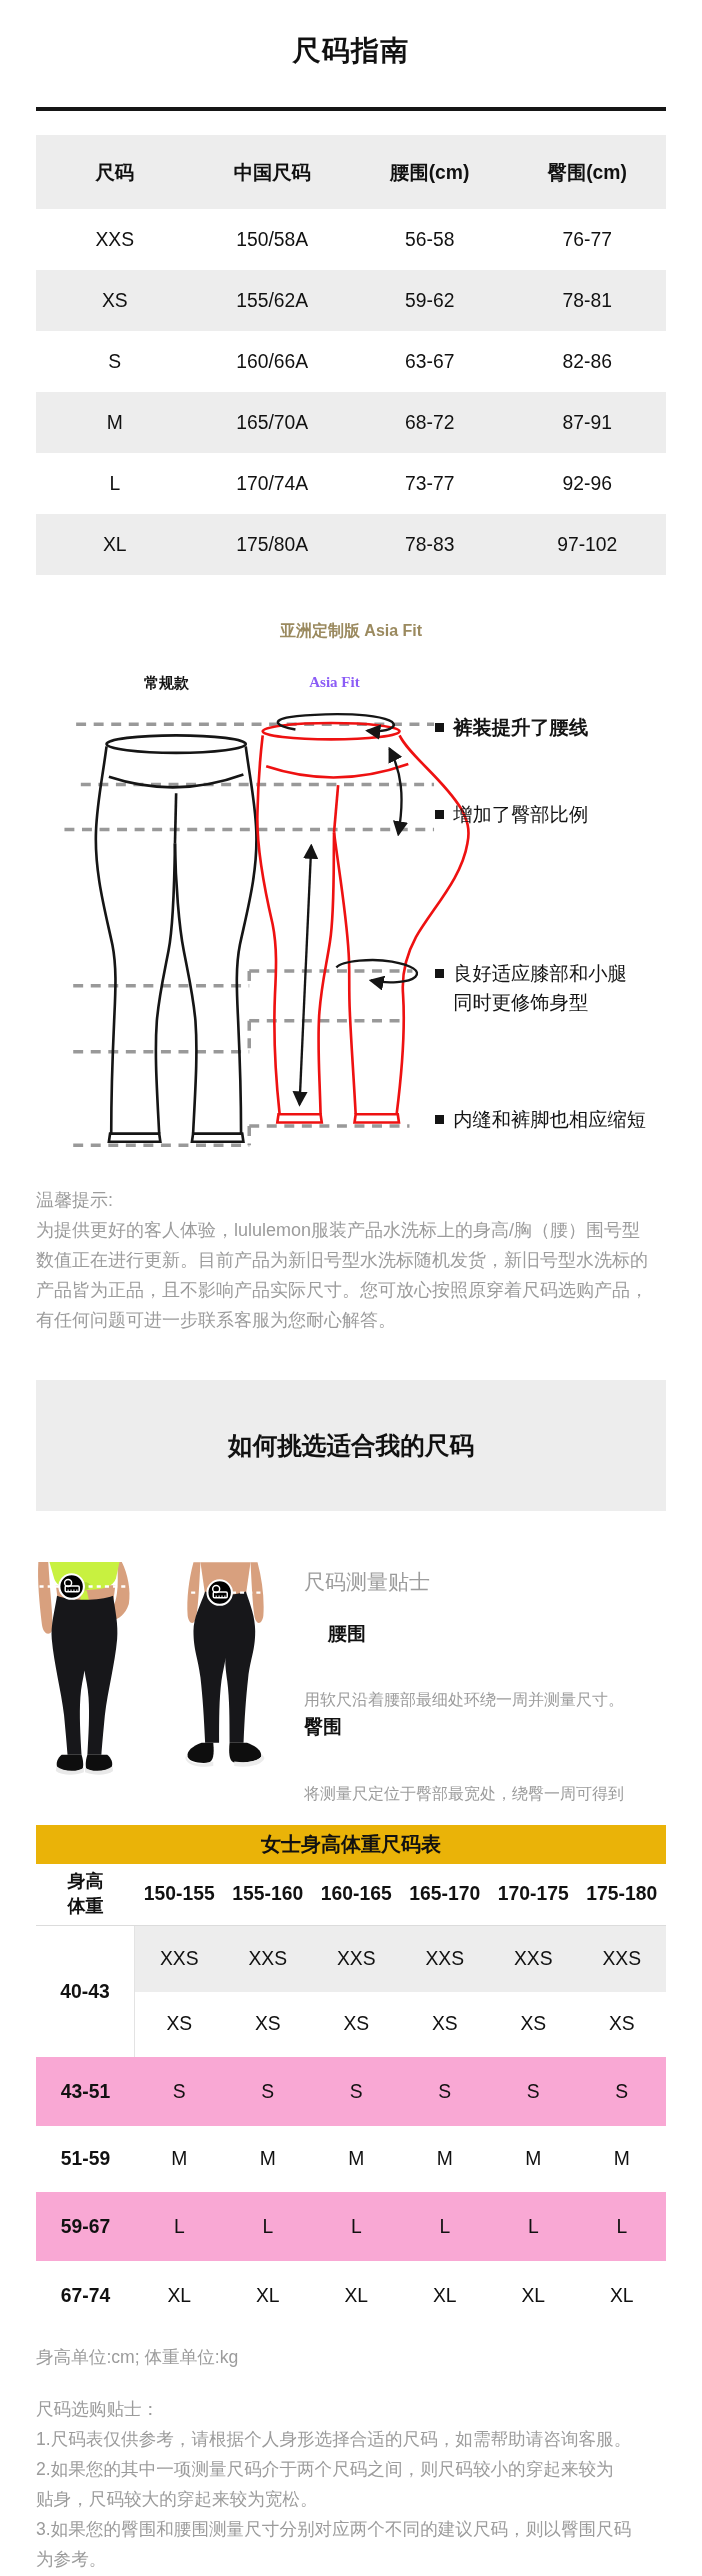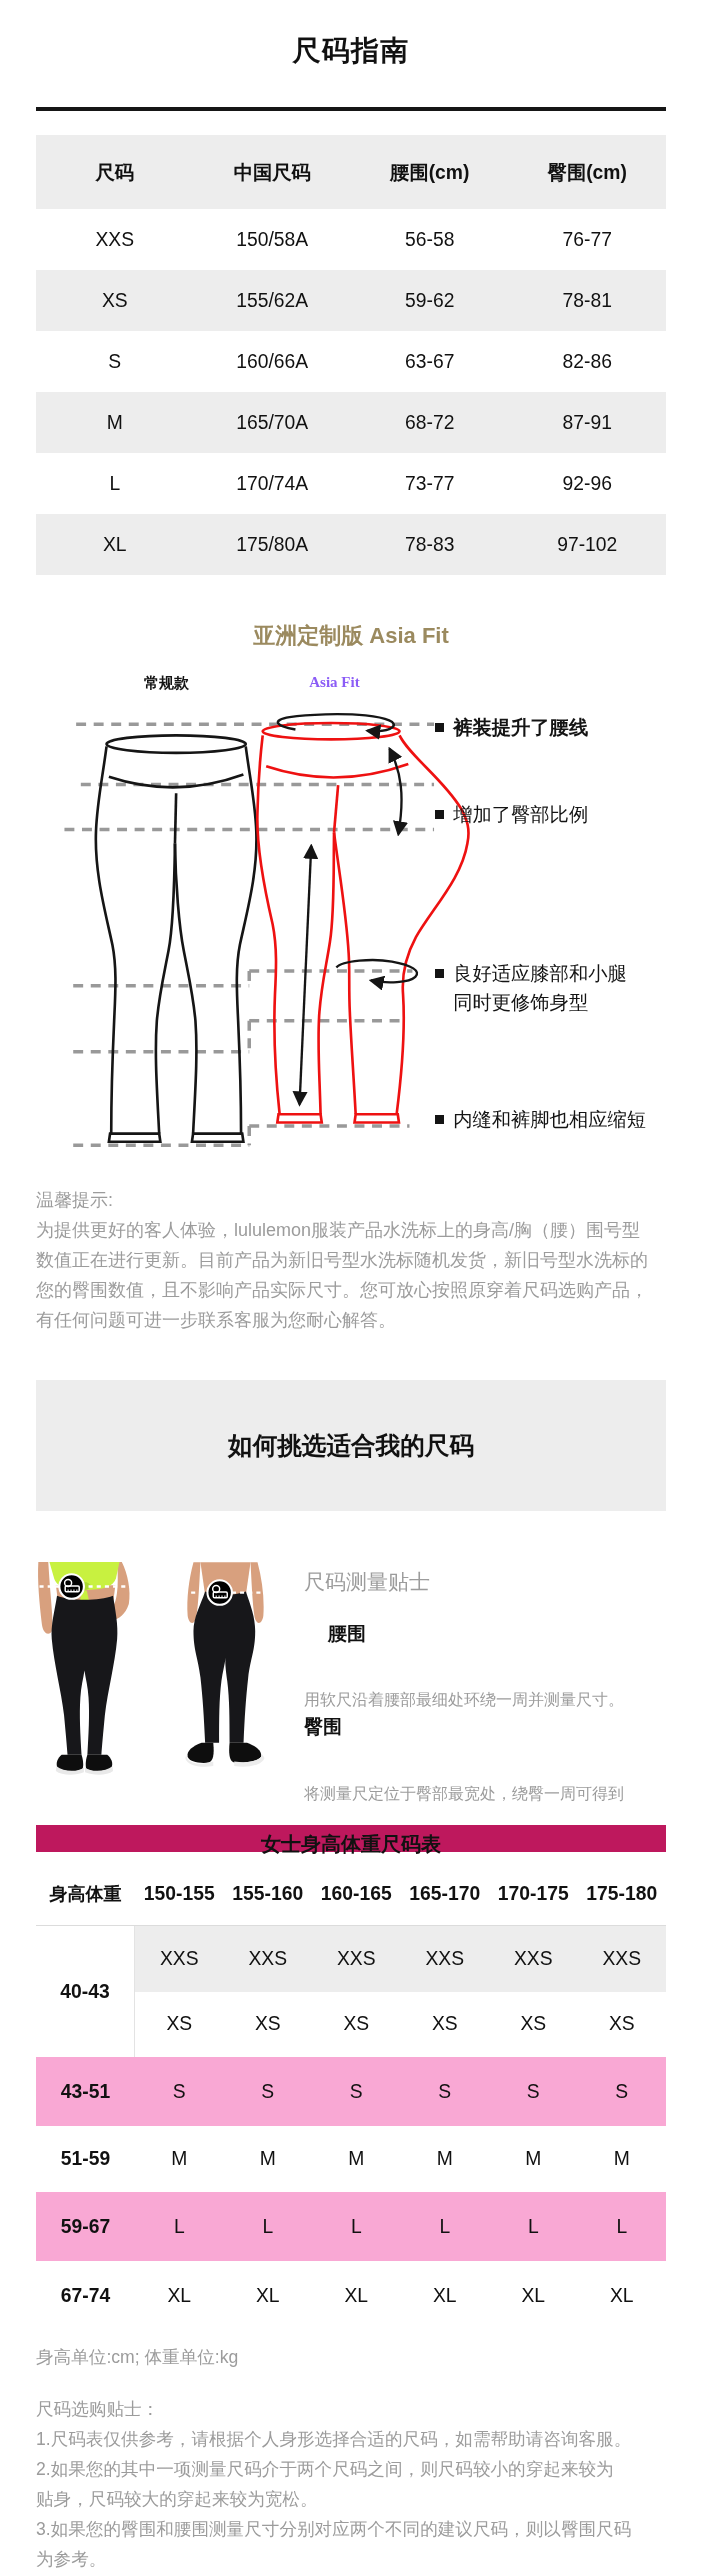--- a/index.html
+++ b/index.html
@@ -14,21 +14,21 @@
   #title-rule{top:107px;left:36px;width:630px;height:3.5px;background:#161616;}
 
   
   #size-table{top:135px;left:36px;width:630px;font-size:19.3px;}
   .st-row{display:flex;align-items:center;height:61px;}
   .st-row.header{height:74px;background:#ededed;font-weight:700;}
   .st-row.shade{background:#ededed;}
   .st-cell{flex:1;text-align:center;}
 
   
-  #asia-heading{top:621px;left:0;width:702px;font-size:22px;font-weight:700;color:#9b8a5f;}
+  #asia-heading{top:621px;left:0;width:702px;font-size:16px;font-weight:700;color:#9b8a5f;}
   .fit-label{top:674px;width:135px;font-size:15px;font-weight:700;text-align:center;}
   #label-regular{left:99px;color:#141414;}
   #label-asia{left:267px;color:#8b5cf6;font-family:Liberation Serif, serif;}
   #fit-diagram{top:702px;left:0;}
   .annot{left:435px;display:flex;gap:9.4px;font-size:19.3px;line-height:26px;color:#141414;}
   .annot .bullet{width:8.8px;height:8.8px;background:#141414;margin-top:8.2px;flex:none;}
   .annot.two{line-height:29px;}
 
   
   #warm-tips{top:1185px;left:36px;width:632px;font-size:18px;line-height:30px;color:#9c9c9c;}
@@ -42,25 +42,25 @@
   #measure-heading{top:1568px;left:304px;font-size:21px;color:#9c9c9c;}
   .m-label{left:304px;font-size:19px;font-weight:700;color:#111;}
   .m-desc{left:304px;width:374px;font-size:16px;color:#9c9c9c;margin-top:26px;}
   #m-waist-label{top:1621px;margin-left:24px;}
   #m-waist-desc{top:1664px;}
   #m-hip-label{top:1714px;}
   #m-hip-desc1{top:1758px;}
   #m-hip-desc2{top:1807px;}
 
   
-  #hw-band{top:1825px;left:36px;width:630px;height:27px;background:#be185d;}
+  #hw-band{top:1825px;left:36px;width:630px;height:39px;background:#eab308;}
   #hw-title{width:100%;line-height:39px;text-align:center;font-size:20px;font-weight:700;}
   #hw-table{top:1863px;left:36px;width:630px;font-size:19.3px;}
   .hw-row{display:flex;align-items:stretch;}
-  .hw-label{width:99px;display:flex;align-items:center;justify-content:center;font-weight:700;flex:none;}
+  .hw-label{width:99px;display:flex;flex-direction:column;align-items:center;justify-content:center;font-weight:700;flex:none;}
   .hw-cell{flex:1;display:flex;align-items:center;justify-content:center;}
   #hw-header{height:63px;border-bottom:1.2px solid #dcdcdc;}
   #hw-header .hw-cell{font-weight:700;}
   .corner{font-size:18px;line-height:24.6px;font-weight:700;}
   #hw-group1{height:131px;}
   #hw-group1 .hw-label{border-right:1.2px solid #e3e3e3;background:#fff;}
   .subrows{flex:1;display:flex;flex-direction:column;}
   .subrow{flex:1;display:flex;}
   .subrow.shade{background:#ededed;}
   .hw-simple{height:69px;}
@@ -198,21 +198,21 @@
   </div>
   <div class="abs annot" style="top:1107px;">
     <div class="bullet"></div>
     <div>内缝和裤脚也相应缩短</div>
   </div>
 
   <div class="abs" id="warm-tips">
     <div>温馨提示:</div>
     <div>为提供更好的客人体验，lululemon服装产品水洗标上的身高/胸（腰）围号型</div>
     <div>数值正在进行更新。目前产品为新旧号型水洗标随机发货，新旧号型水洗标的</div>
-    <div>您的臀围数值，且不影响产品实际尺寸。您可放心按照原穿着尺码选购产品，</div>
+    <div>产品皆为正品，且不影响产品实际尺寸。您可放心按照原穿着尺码选购产品，</div>
     <div>有任何问题可进一步联系客服为您耐心解答。</div>
   </div>
 
   <div class="abs" id="how-band">
     <div id="how-heading">如何挑选适合我的尺码</div>
   </div>
 
   <svg class="abs photo" style="left:36px;" width="101" height="216" viewBox="0 0 173 370">
     <path d="M4 0 C 2 32 6 72 10 106 C 12 122 21 127 27 119 C 31 111 25 60 23 30 L 21 0 Z" fill="#d8a07e"></path>
     <path d="M147 0 C 157 20 163 48 159 72 C 151 96 133 104 122 96 C 115 90 126 84 132 76 C 141 63 141 28 139 0 Z" fill="#d8a07e"></path>

